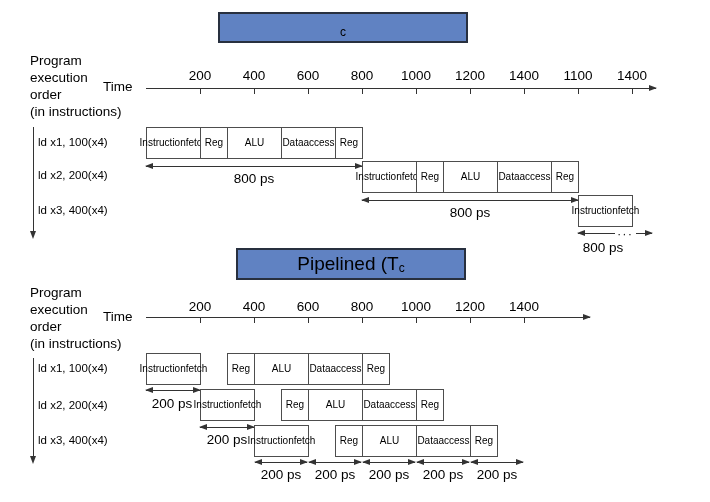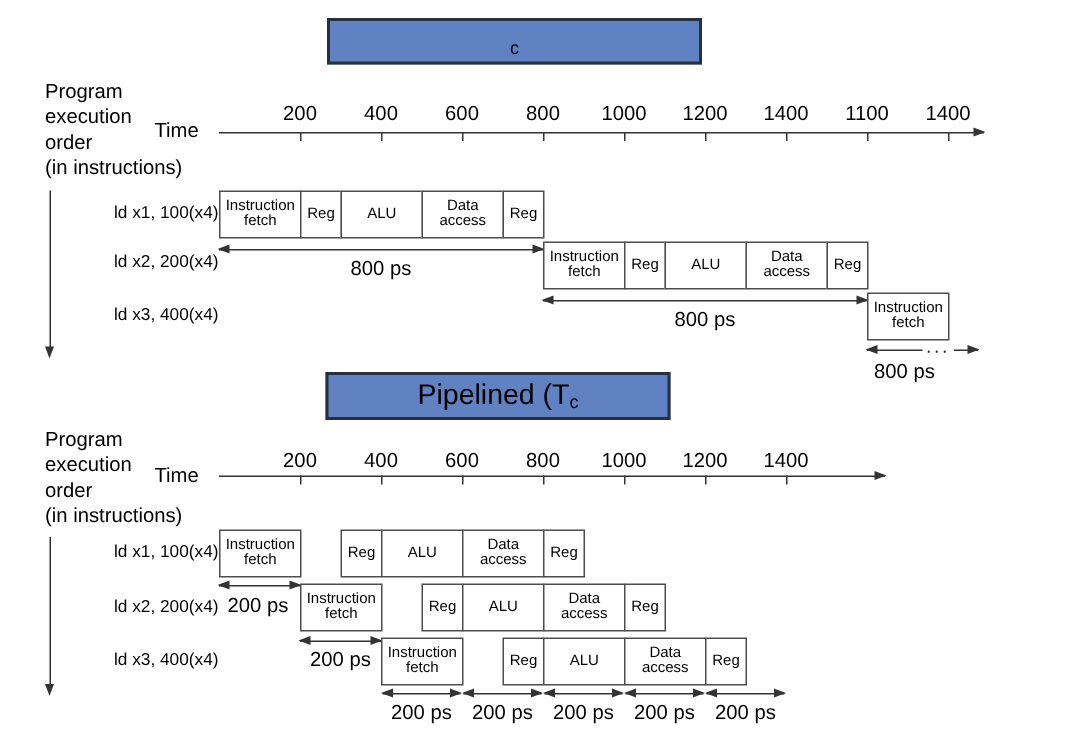--- a/index.html
+++ b/index.html
@@ -29,24 +29,24 @@
   .varrow { position:absolute; width:1px; background:#333; }
   .varrow::after {
     content:""; position:absolute; bottom:-6px; left:-3px; width:0; height:0;
     border-left:3.5px solid transparent; border-right:3.5px solid transparent;
     border-top:8px solid #333;
   }
   .tick { position:absolute; width:1px; height:6px; background:#333; }
   .ticklbl { position:absolute; font-size:13.5px; transform:translateX(-50%); white-space:nowrap; }
   .sbox {
     position:absolute; border:1px solid #4d4d4d; background:#fff; box-sizing:border-box;
-    display:flex; flex-direction:column; align-items:center; justify-content:center;
+    display:flex; flex-direction:row; align-items:center; justify-content:center;
     text-align:center; font-size:10px; line-height:10.5px; color:#000; height:32px;
   }
-  .instr { position:absolute; font-size:11.5px; white-space:nowrap;margin-left:38px; }
+  .instr { position:absolute; font-size:11.5px; white-space:nowrap; }
   .dur { position:absolute; font-size:13.5px; transform:translateX(-50%); white-space:nowrap; }
   .dots { position:absolute; font-size:13px; letter-spacing:1px; color:#222; }
 </style>
 </head>
 <body>
 
 <div id="canvas">
 
   <div>
     <div class="title-box" style="left:218px;top:12px;width:250px;height:31px">
@@ -131,21 +131,21 @@
       <span>Instruction</span>
       <span>fetch</span>
     </div>
     <div class="hline arr-l" style="left:578px;top:233px;width:37px"></div>
     <div class="dots" style="left:617px;top:226px">···</div>
     <div class="hline arr-r" style="left:636px;top:233px;width:16px"></div>
     <div class="dur" style="left:603px;top:240px">800 ps</div>
   </div>
 
   <div>
-    <div class="title-box" style="left:217px;top:248px;width:230px;height:32px">
+    <div class="title-box" style="left:236px;top:248px;width:230px;height:32px">
       <span>Pipelined (T</span>
         <span class="tsub">c</span>
     </div>
 
     <div class="side" style="left:30px;top:284px">
       <div>Program</div>
       <div>execution</div>
       <div>order</div>
       <div>(in instructions)</div>
     </div>

